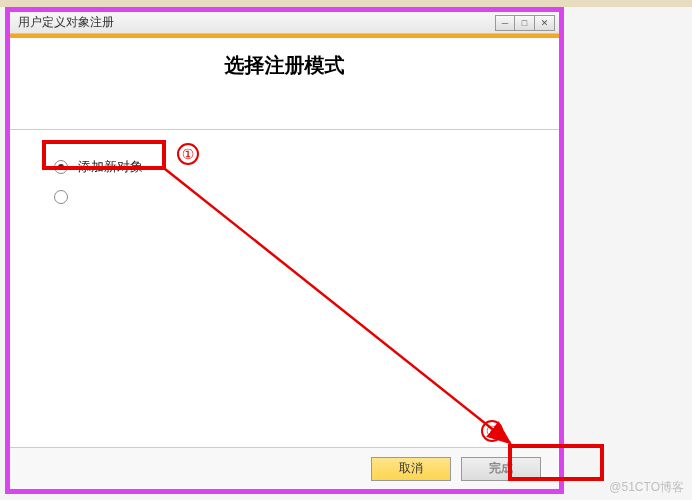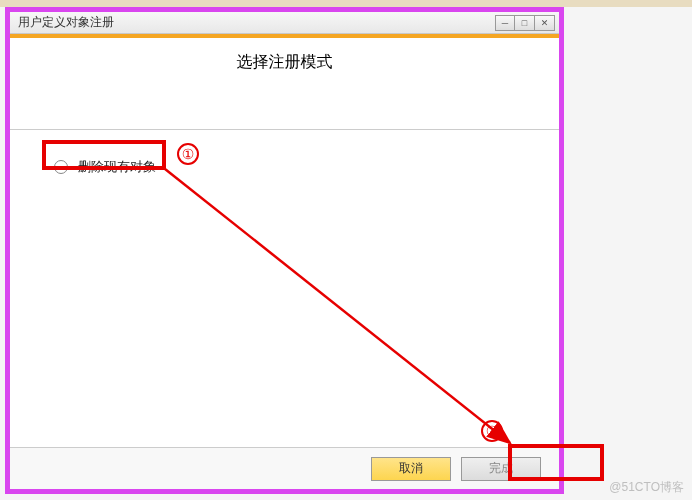--- a/index.html
+++ b/index.html
@@ -7,33 +7,33 @@
     
     .window { position: absolute; left: 5px; top: 7px; width: 559px; height: 487px; background: #fff; border: 5px solid #d946ef; }
     .titlebar { height: 22px; background: linear-gradient(#f7f7f7, #e8e8e8); border-bottom: 1px solid #c8c8c8; display: flex; align-items: center; padding: 0 4px; }
     .titlebar-text { font-size: 12px; color: #333; flex: 1; padding-left: 4px; }
     .titlebar-buttons { display: flex; gap: 0; }
     .tb-btn { width: 20px; height: 16px; border: 1px solid #999; background: linear-gradient(#f8f8f8, #dedede); display: flex; align-items: center; justify-content: center; cursor: pointer; font-size: 9px; color: #555; }
     .tb-btn:not(:first-child) { border-left: none; }
     .gold-bar { height: 4px; background: #f5a623; }
     
     .header-section { height: 92px; border-bottom: 1px solid #ccc; display: flex; align-items: flex-start; justify-content: center; padding-top: 14px; }
-    .header-title { font-size: 16px; font-weight: normal; color: #000; }
+    .header-title { font-size: 20px; font-weight: bold; color: #000; }
     
     .content { padding: 28px 44px; height: 316px; position: relative; }
     .radio-group { display: flex; flex-direction: column; gap: 14px; }
     .radio-row { display: flex; align-items: center; gap: 10px; }
     .radio-circle { width: 14px; height: 14px; border: 1px solid #888; border-radius: 50%; background: #fff; display: flex; align-items: center; justify-content: center; }
     .radio-circle.checked::after { content: ''; width: 6px; height: 6px; background: #333; border-radius: 50%; }
     .radio-label { font-size: 13px; color: #222; }
     
     .button-bar { position: absolute; bottom: 0; left: 0; right: 0; height: 42px; border-top: 1px solid #ccc; background: #f8f8f8; display: flex; align-items: center; justify-content: flex-end; gap: 10px; padding-right: 18px; }
     .btn { min-width: 80px; height: 24px; font-size: 12px; display: flex; align-items: center; justify-content: center; cursor: pointer; border: 1px solid #999; }
     .btn-gold { background: linear-gradient(#ffe48a, #fdd54f); color: #333; margin-left: 17px; }
-    .btn-gray { background: linear-gradient(#efefef, #dcdcdc); color: #888; }
+    .btn-gray { background: linear-gradient(#efefef, #dcdcdc); color: #888; font-weight: bold; }
     
     .annot-box-1 { position: absolute; left: 42px; top: 140px; width: 124px; height: 30px; border: 4px solid #e60000; pointer-events: none; }
     .annot-box-2 { position: absolute; left: 508px; top: 444px; width: 96px; height: 37px; border: 4px solid #e60000; pointer-events: none; }
     .annot-num { position: absolute; width: 22px; height: 22px; border: 2px solid #e60000; border-radius: 50%; color: #e60000; font-size: 14px; display: flex; align-items: center; justify-content: center; font-weight: normal; pointer-events: none; }
     .annot-num-1 { left: 177px; top: 143px; }
     .annot-num-2 { left: 481px; top: 420px; }
     .annot-line { position: absolute; left: 0; top: 0; pointer-events: none; }
     
     .watermark { position: absolute; right: 8px; bottom: 4px; font-size: 12px; color: #bfbfbf; }
     .tab-strip { position: absolute; top: 0; left: 0; width: 100%; height: 7px; display: flex; }
@@ -57,22 +57,25 @@
   </div>
   <div class="gold-bar"></div>
 
   <div class="header-section">
     <div class="header-title">选择注册模式</div>
   </div>
 
   <div class="content">
     <div class="radio-group">
       <div class="radio-row">
+        <span class="radio-circle checked"></span>
+        <span class="radio-label">添加新对象</span>
+      </div>
+      <div class="radio-row">
         <span class="radio-circle"></span>
-        <span class="radio-label">删除现有对象</span>
       </div>
     </div>
   </div>
 
   <div class="button-bar">
     <div class="btn btn-gold">取消</div>
     <div class="btn btn-gray">完成</div>
   </div>
 </div>
 

